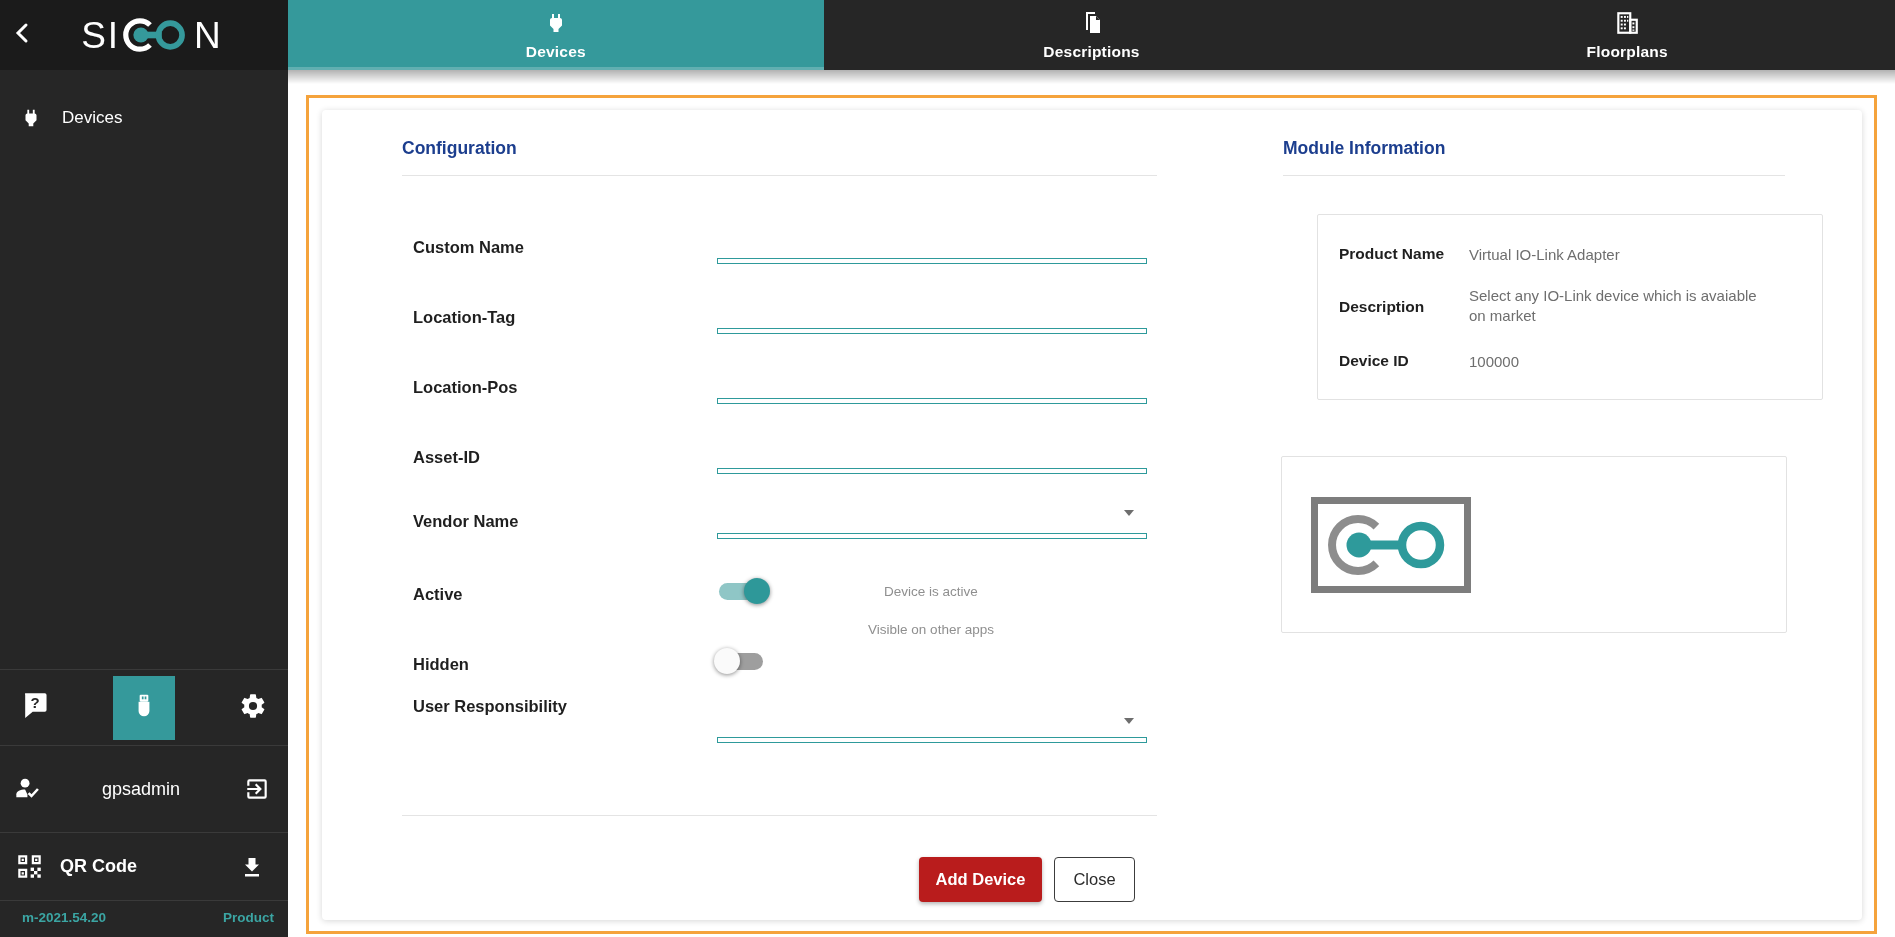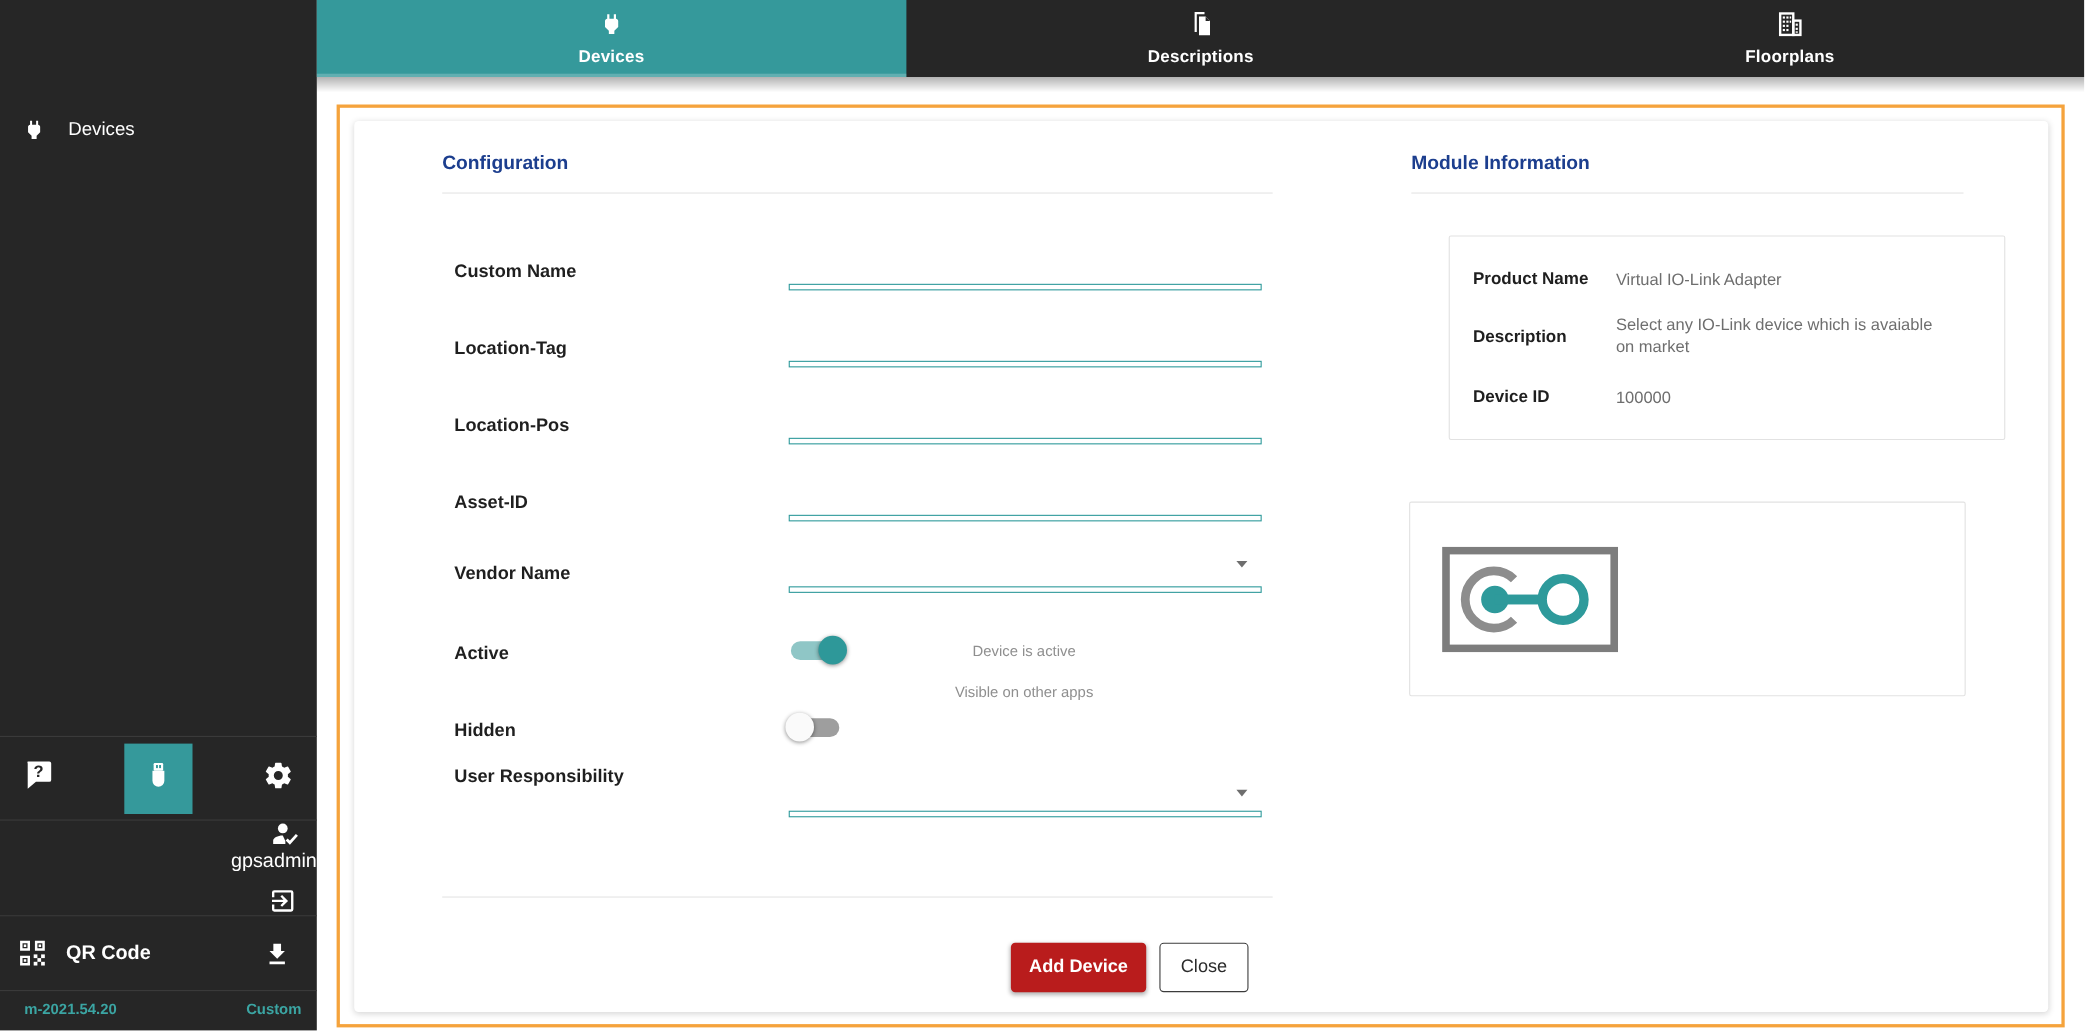--- a/index.html
+++ b/index.html
@@ -14,21 +14,21 @@
   .logo-wrap{flex:1;display:flex;align-items:center;justify-content:center;gap:2px;padding-right:30px;}
   .logo-txt{color:#fff;font-size:37px;font-weight:400;letter-spacing:2px;line-height:1;}
   .nav-item{position:absolute;left:0;top:96px;width:288px;height:44px;display:flex;align-items:center;cursor:pointer;}
   .nav-item .nicon{width:62px;display:flex;justify-content:center;}
   .nav-item .nlabel{color:#fff;font-size:17px;}
   .sb-bottom{position:absolute;left:0;bottom:0;width:288px;}
   .sb-row{position:relative;border-top:1px solid #3a3a3a;}
   .sb-icons{height:75px;display:flex;align-items:center;justify-content:space-between;}
   .sb-iconbox{width:70px;height:64px;display:flex;align-items:center;justify-content:center;cursor:pointer;}
   .sb-tile{width:62px;height:64px;background:#35999B;display:flex;align-items:center;justify-content:center;cursor:pointer;}
-  .sb-user{height:86px;display:flex;align-items:flex-end;flex-direction:column;}
+  .sb-user{height:86px;display:flex;align-items:center;}
   .sb-user .uicon{width:56px;display:flex;justify-content:center;}
   .sb-user .uname{flex:1;text-align:center;color:#fff;font-size:18px;}
   .sb-user .uexit{width:62px;display:flex;justify-content:center;cursor:pointer;}
   .sb-qr{height:67px;display:flex;align-items:center;}
   .sb-qr .qicon{width:52px;display:flex;justify-content:center;padding-left:6px;box-sizing:border-box;}
   .sb-qr .qlabel{color:#fff;font-size:18px;font-weight:700;margin-left:8px;flex:1;}
   .sb-qr .qdl{width:72px;display:flex;justify-content:center;cursor:pointer;}
   .sb-version{height:37px;display:flex;align-items:center;justify-content:space-between;
               color:#3BA5A3;font-size:13.5px;font-weight:700;padding:0 14px 4px 22px;box-sizing:border-box;}
 
@@ -79,20 +79,41 @@
   .info-card{position:absolute;border:1px solid #e2e2e2;border-radius:2px;background:#fff;}
   .i-label{position:absolute;left:21px;font-size:15.5px;font-weight:700;color:#1f1f1f;}
   .i-value{position:absolute;left:151px;width:330px;font-size:15px;color:#6e6e6e;line-height:20px;}
 </style>
 </head>
 <body>
 
 <div class="screen">
 
   <div class="sidebar">
+    <div class="sidebar-header">
+      <div class="back-btn">
+        <span>
+          <svg width="24" height="28" viewBox="0 0 24 24">
+              <path d="M15 4 L7 12 l8 8" stroke="#fff" stroke-width="3" fill="none" stroke-linecap="round"></path>
+            </svg>
+        </span>
+      </div>
+      <div class="logo-wrap">
+        <span class="logo-txt">SI</span>
+        <span style="display:flex;">
+          <svg width="70" height="44" viewBox="0 0 74 44">
+            <path d="M29.6 32.6 A15 15 0 1 1 29.6 11.4" stroke="#fff" stroke-width="5.5" fill="none"></path>
+            <circle cx="20" cy="22" r="8" fill="#35999B"></circle>
+            <rect x="20" y="18.5" width="22" height="7" fill="#35999B"></rect>
+            <circle cx="51" cy="22" r="12.5" stroke="#35999B" stroke-width="6" fill="none"></circle>
+          </svg>
+        </span>
+        <span class="logo-txt">N</span>
+      </div>
+    </div>
 
     <div class="nav-item">
       <span class="nicon">
         <svg width="22" height="26" viewBox="0 0 24 24">
             <path fill="#fff" d="M16.01 7L16 3h-2v4h-4V3H8v4h-.01C7 6.99 6 7.99 6 8.99v5.49L9.5 18v3h5v-3l3.5-3.51v-5.5c0-1-1-2-1.99-1.99z"></path>
           </svg>
       </span>
       <span class="nlabel">Devices</span>
     </div>
 
@@ -157,21 +178,21 @@
         <span class="qlabel">QR Code</span>
         <span class="qdl">
           <svg width="24" height="24" viewBox="0 0 24 24">
               <path fill="#fff" d="M19 9.5h-3.5V3h-7v6.5H5l7 7 7-7zM5 19v2.5h14V19z"></path>
             </svg>
         </span>
       </div>
 
       <div class="sb-row sb-version">
         <span>m-2021.54.20</span>
-        <span>Custom</span>
+        <span>Product</span>
       </div>
     </div>
   </div>
 
   <div class="tabbar">
     <div class="tab active">
       <span>
         <svg width="24" height="26" viewBox="0 0 24 24">
             <path fill="#fff" d="M16.01 7L16 3h-2v4h-4V3H8v4h-.01C7 6.99 6 7.99 6 8.99v5.49L9.5 18v3h5v-3l3.5-3.51v-5.5c0-1-1-2-1.99-1.99z"></path>
           </svg>

